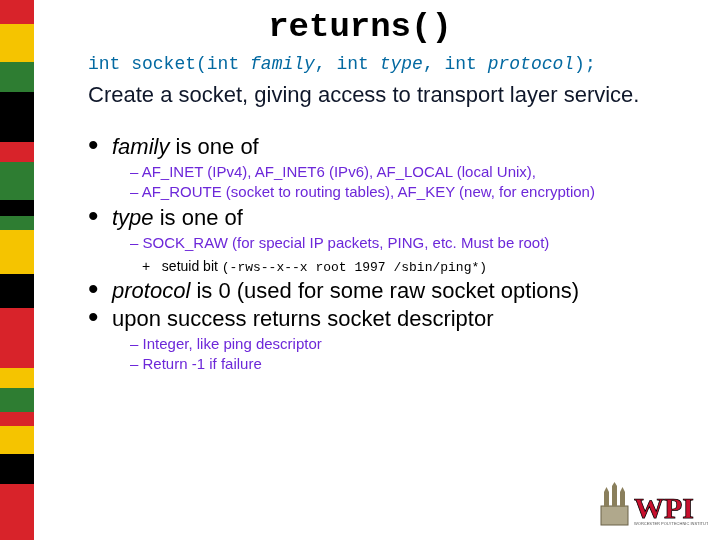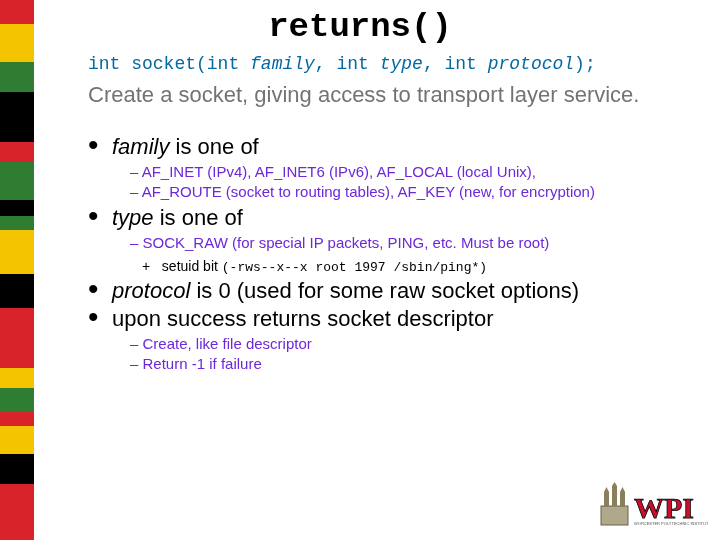--- a/index.html
+++ b/index.html
@@ -36,21 +36,21 @@
   }
   .signature {
     font-family: "Courier New", monospace;
     font-size: 18px;
     color: #0369a1;
     margin-bottom: 8px;
   }
   .signature .ital { font-style: italic; }
   .desc {
     font-size: 22px;
-    color: #737373;
+    color: #0f172a;
     margin-bottom: 26px;
   }
   ul.bullets {
     list-style: none;
     padding-left: 0;
   }
   ul.bullets > li {
     position: relative;
     padding-left: 24px;
     margin-bottom: 2px;
@@ -157,21 +157,21 @@
       </ul>
     </li>
 
     <li>
       <span class="param">protocol</span><span> is 0 (used for some raw socket options)</span>
     </li>
 
     <li>
       <span>upon success returns socket descriptor</span>
       <ul class="dashes">
-        <li>Create, like file descriptor</li>
+        <li>Integer, like ping descriptor</li>
         <li>Return -1 if failure</li>
       </ul>
     </li>
 
   </ul>
 </div>
 
 <div class="logo-area">
   <svg class="wpi-svg" viewBox="0 0 220 96">
     <rect x="6" y="48" width="54" height="38" fill="#b0a88c" stroke="#6b6248" stroke-width="2"></rect>

